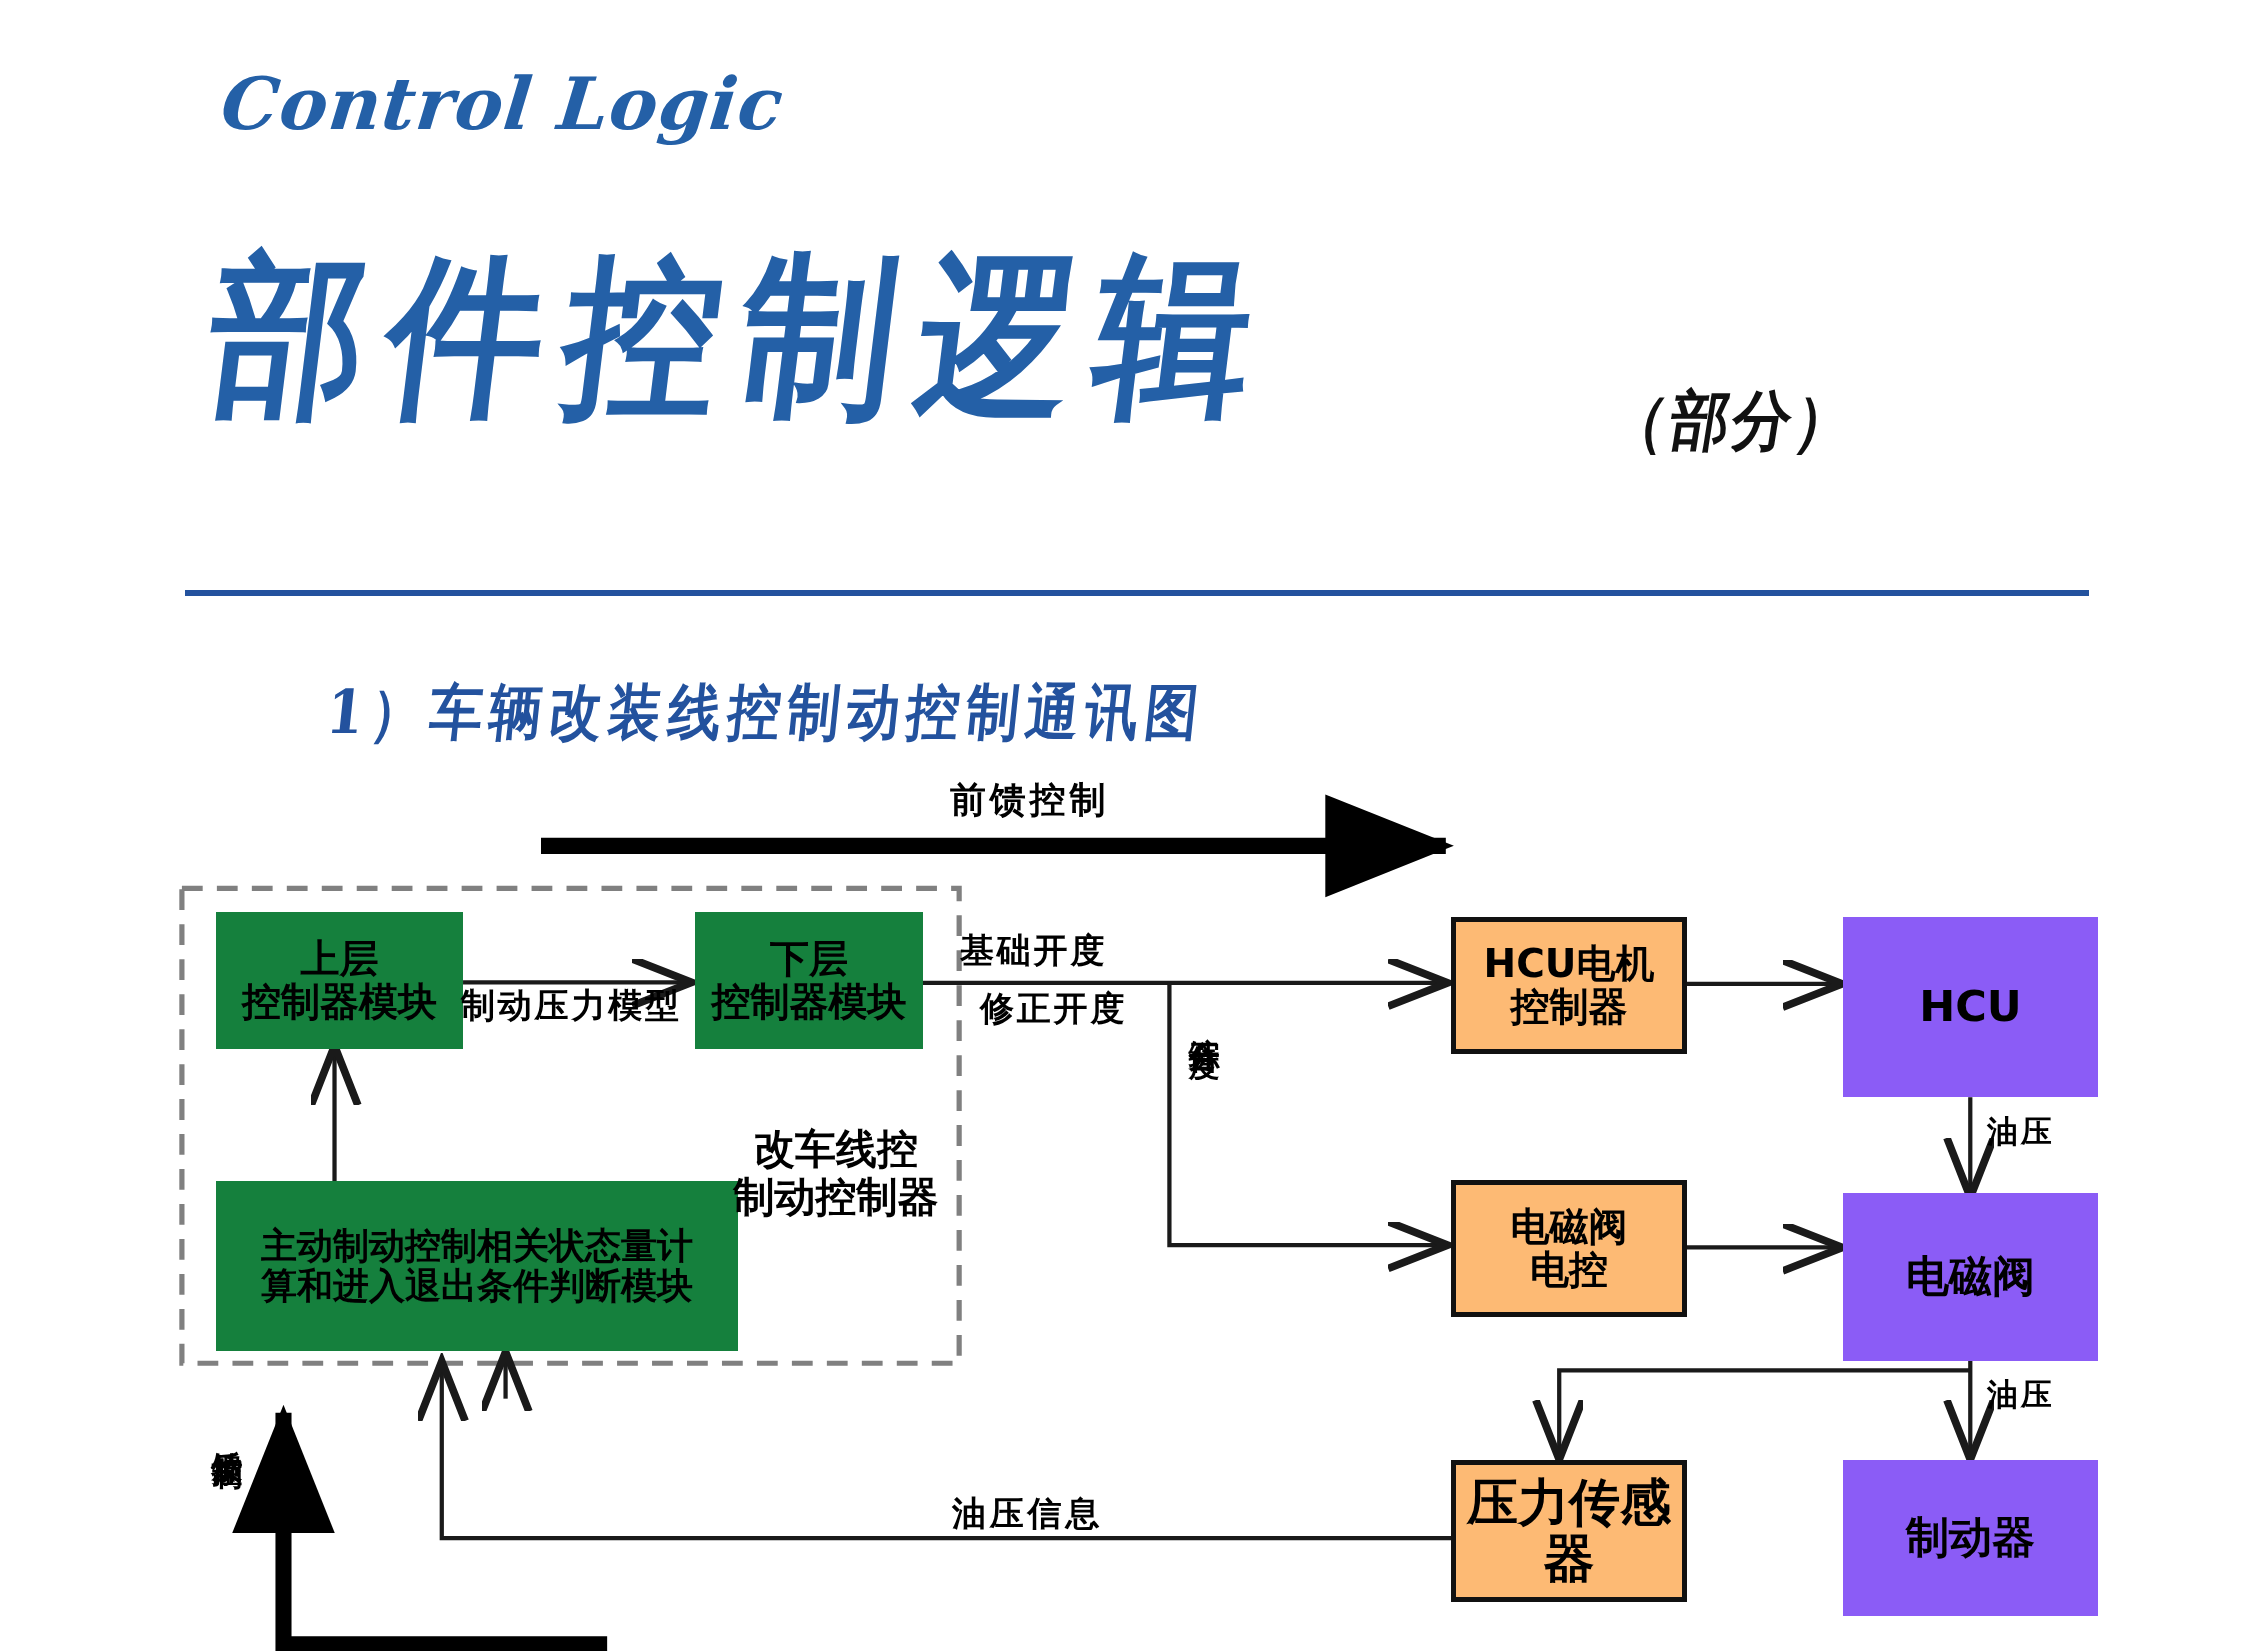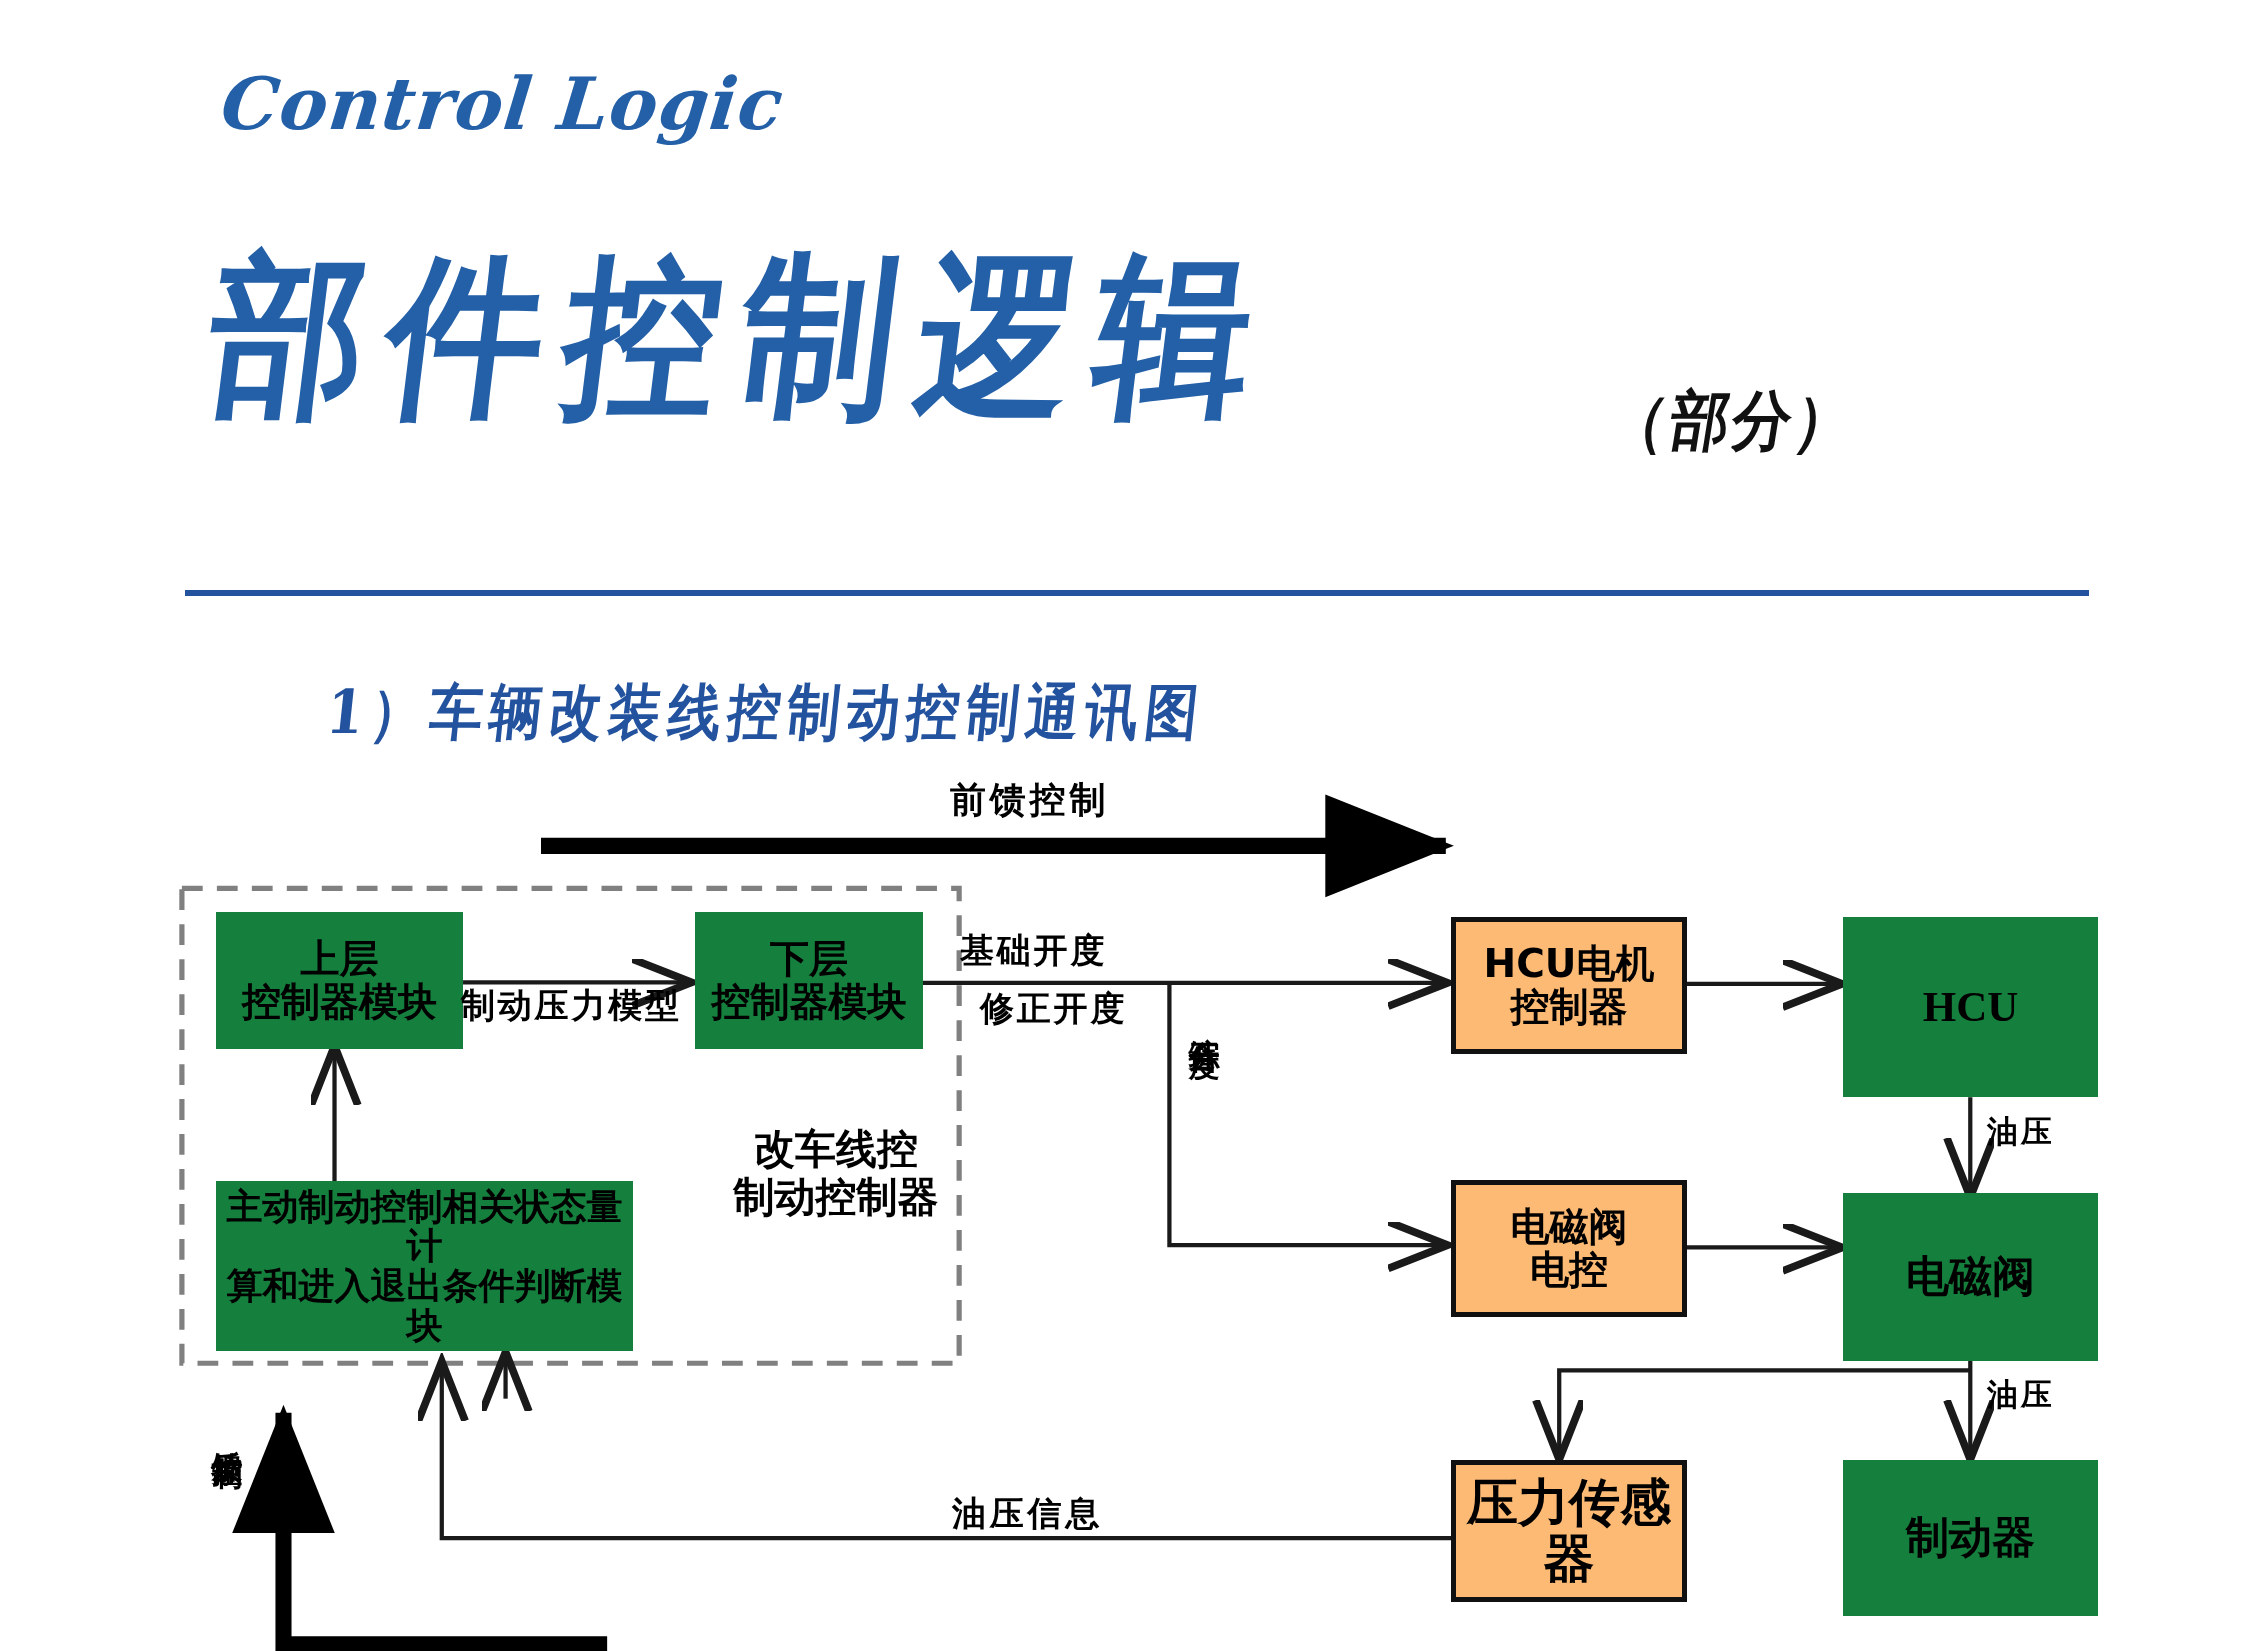--- a/index.html
+++ b/index.html
@@ -71,21 +71,21 @@
     display:flex;align-items:center;justify-content:center;
     text-align:center;
     font-weight:bold;
     color:#000;
     font-family:"DejaVu Sans","Liberation Sans",sans-serif;
     line-height:1.1;
     box-sizing:border-box;
     white-space:pre-line;
   }
   .node.orange{background:#15803d;}
-  .node.green{background:#15803d;font-family:Liberation Serif, serif;}
+  .node.green{background:#8b5cf6;}
   .node.white{background:#fdba74;border:5.2px solid #111;}
 
   .edge-label{
     position:absolute;
     color:#000000;
     font-family:Liberation Mono, monospace;
     font-weight:bold;
     white-space:pre-line;
     line-height:1.08;
   }
@@ -162,21 +162,21 @@
 
     <line x1="1070" y1="1360" x2="1070" y2="1270" stroke="#1a1a1a" stroke-width="9" marker-end="url(#ah)"></line>
   </svg>
 
   <div class="node orange" style="left:216px;top:156px;width:247px;height:137px;font-size:39px;">上层
 控制器模块</div>
 
   <div class="node orange" style="left:695px;top:156px;width:228px;height:137px;font-size:39px;">下层
 控制器模块</div>
 
-  <div class="node orange" style="left:216px;top:425px;width:417px;height:170px;font-size:36px;">主动制动控制相关状态量计
+  <div class="node orange" style="left:216px;top:425px;width:522px;height:170px;font-size:36px;">主动制动控制相关状态量计
 算和进入退出条件判断模块</div>
 
   <div class="group-caption" style="left:713px;top:369px;width:246px;font-size:41px;text-align:center;">改车线控
 制动控制器</div>
 
   <div class="node white" style="left:1451px;top:161px;width:236px;height:137px;font-size:39px;">HCU电机
 控制器</div>
 
   <div class="node white" style="left:1451px;top:424px;width:236px;height:137px;font-size:39px;">电磁阀
 电控</div>

